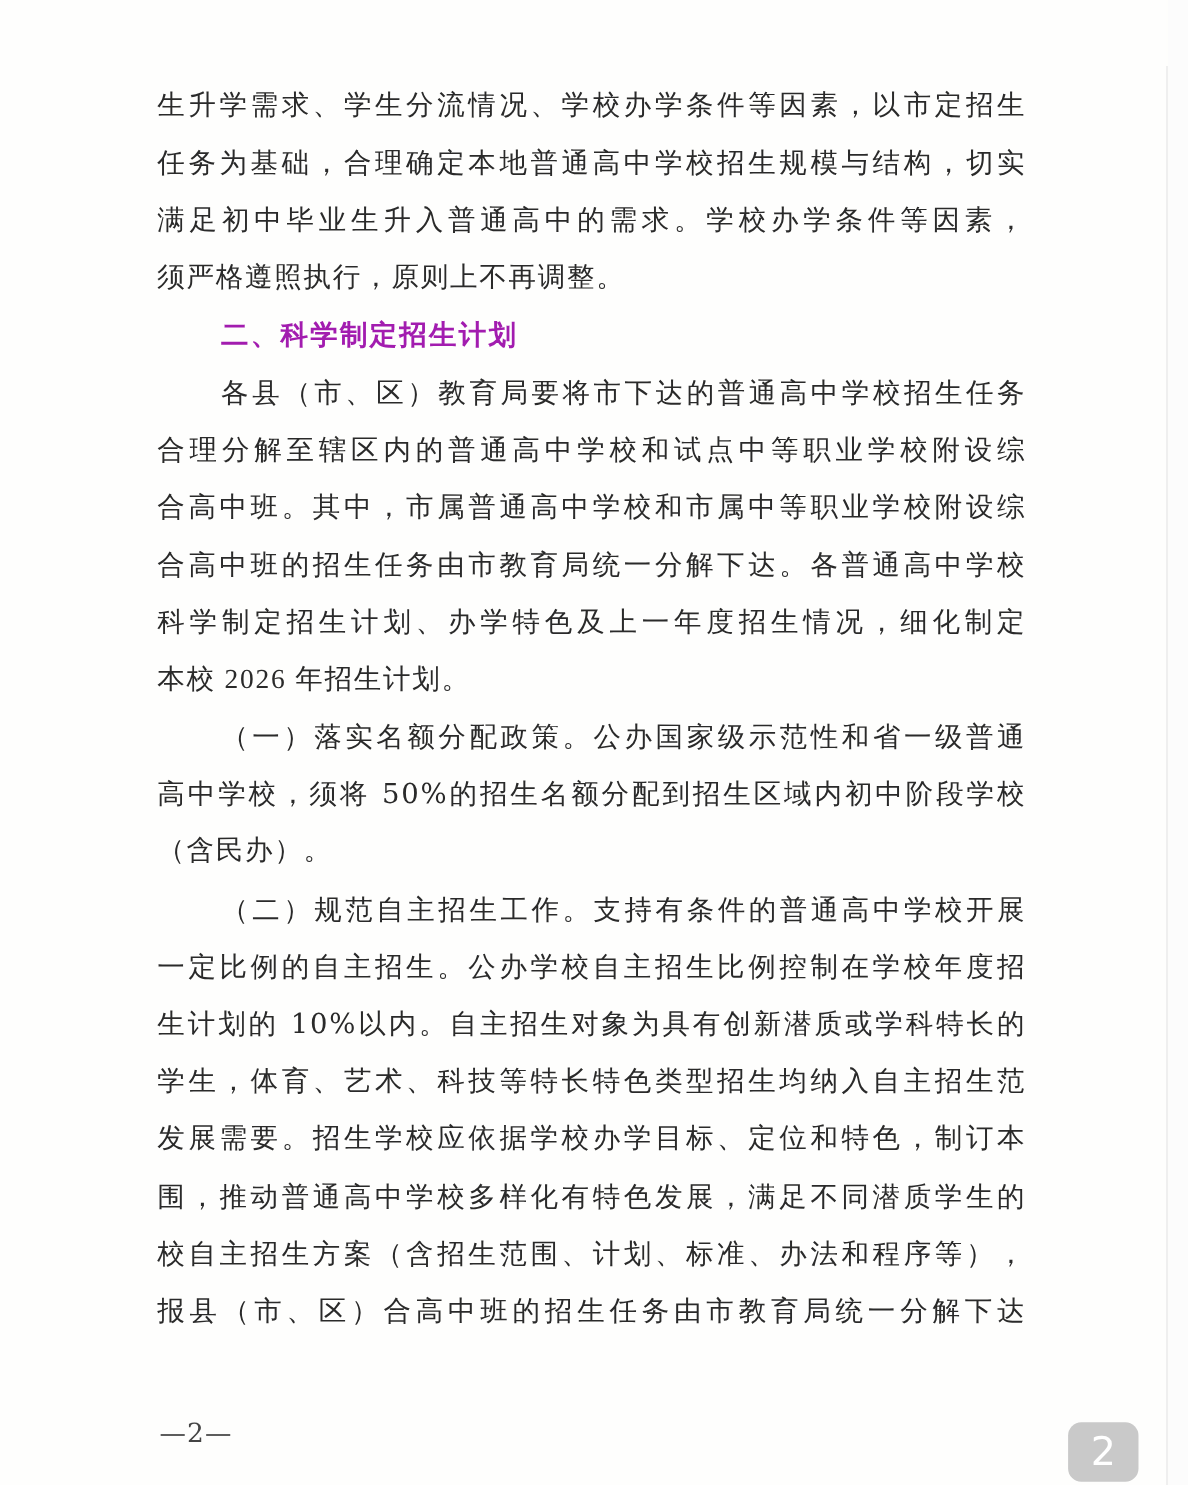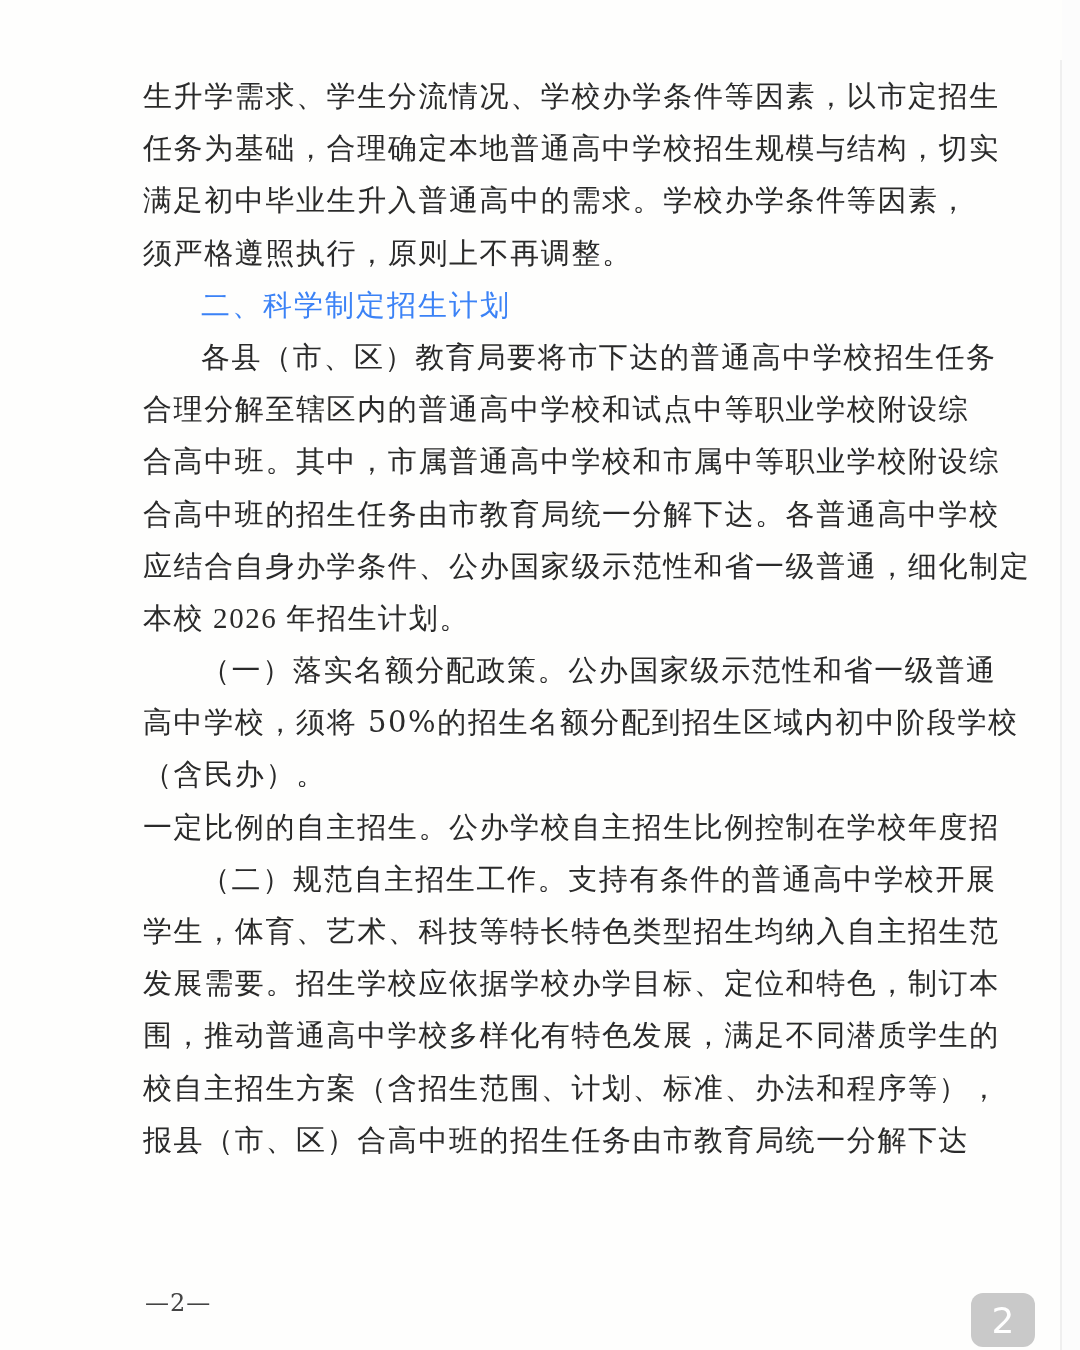--- a/index.html
+++ b/index.html
@@ -20,32 +20,32 @@
   }
   .right-margin {
     position: absolute; left: 1062px; top: 0; width: 18px; height: 1350px;
     background: #fcfcfc;
   }
   .text {
     position: absolute; left: 143px; top: 70px; width: 790px;
   }
   .line {
     height: 52.2px; line-height: 52px;
-    font-size: 29px;
+    font-size: 25px;
     letter-spacing: 1.6px;
     white-space: nowrap;
     text-align: justify;
     text-align-last: justify;
   }
   .line.last { text-align-last: left; font-family: Liberation Serif, serif; }
   .indent { padding-left: 58px; }
   .heading {
     font-family: "DejaVu Sans", "Liberation Sans", sans-serif;
-    font-weight: normal;
-    color: #3b82f6;
+    font-weight: bold;
+    color: #a21caf;
     text-align-last: left;
     letter-spacing: 2px;
   }
   .page-number {
     position: absolute; left: 145px; top: 1289px;
     font-size: 24px; color: #444; letter-spacing: 1px;
   }
   .page-badge {
     position: absolute; left: 971px; top: 1293px;
     width: 64px; height: 54px; border-radius: 12px;
@@ -64,29 +64,30 @@
     <div class="line">任务为基础，合理确定本地普通高中学校招生规模与结构，切实</div>
     <div class="line">满足初中毕业生升入普通高中的需求。学校办学条件等因素，</div>
     <div class="line last">须严格遵照执行，原则上不再调整。</div>
 
     <div class="line indent heading">二、科学制定招生计划</div>
 
     <div class="line indent">各县（市、区）教育局要将市下达的普通高中学校招生任务</div>
     <div class="line">合理分解至辖区内的普通高中学校和试点中等职业学校附设综</div>
     <div class="line">合高中班。其中，市属普通高中学校和市属中等职业学校附设综</div>
     <div class="line">合高中班的招生任务由市教育局统一分解下达。各普通高中学校</div>
-    <div class="line">应结合自身办学条件、公办国家级示范性和省一级普通，细化制定</div>
+    <div class="line">科学制定招生计划、办学特色及上一年度招生情况，细化制定</div>
     <div class="line last">本校 2026 年招生计划。</div>
 
     <div class="line indent">（一）落实名额分配政策。公办国家级示范性和省一级普通</div>
     <div class="line">高中学校，须将 50%的招生名额分配到招生区域内初中阶段学校</div>
     <div class="line last">（含民办）。</div>
 
+    <div class="line indent">（二）规范自主招生工作。支持有条件的普通高中学校开展</div>
     <div class="line">一定比例的自主招生。公办学校自主招生比例控制在学校年度招</div>
-    <div class="line indent">（二）规范自主招生工作。支持有条件的普通高中学校开展</div>
+    <div class="line">生计划的 10%以内。自主招生对象为具有创新潜质或学科特长的</div>
     <div class="line">学生，体育、艺术、科技等特长特色类型招生均纳入自主招生范</div>
     <div class="line">发展需要。招生学校应依据学校办学目标、定位和特色，制订本</div>
     <div class="line">围，推动普通高中学校多样化有特色发展，满足不同潜质学生的</div>
     <div class="line">校自主招生方案（含招生范围、计划、标准、办法和程序等），</div>
     <div class="line">报县（市、区）合高中班的招生任务由市教育局统一分解下达</div>
   </div>
 
   <div class="page-number">—2—</div>
 </div>
 

